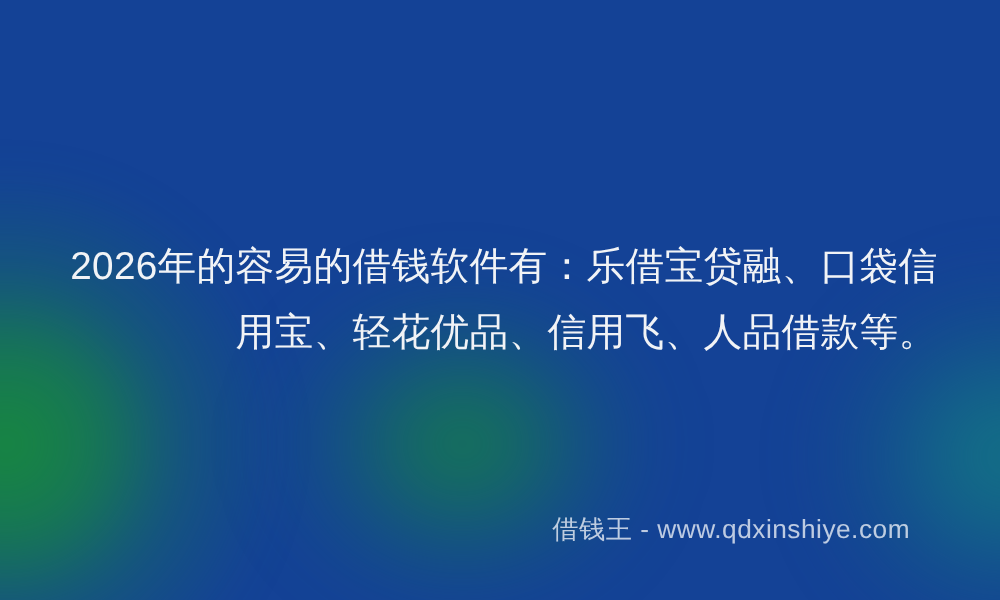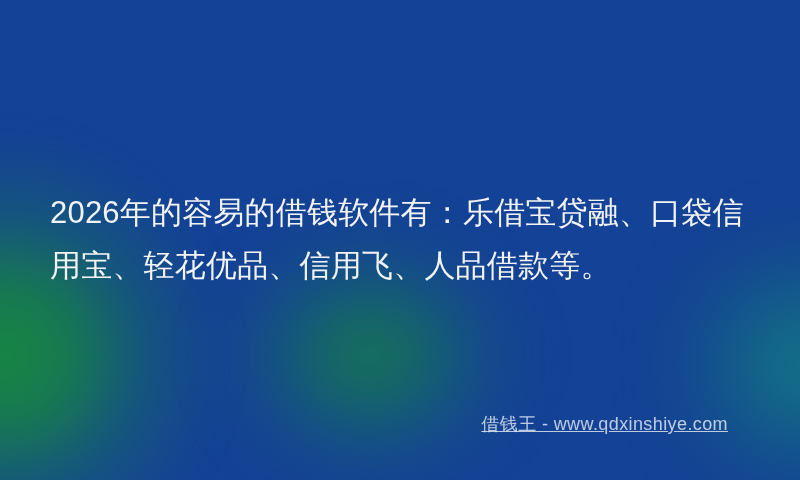--- a/index.html
+++ b/index.html
@@ -65,41 +65,40 @@
                 rgba(19,100,120,0.0) 100%);
     filter: blur(22px);
   }
 
   
   #headline {
     position: absolute;
     left: 50px;
     top: 186px;
     width: 700px;
-    text-align: left;
+    text-align: right;
     color: #f1f3f6;
     font-size: 31px;
     line-height: 53px;
     letter-spacing: 0.2px;
     white-space: pre-line;
     z-index: 3;
   }
 
   
   #watermark {
     position: absolute;
     right: 72px;
     bottom: 42px;
     color: rgba(232,238,245,0.80);
-    font-size: 18px;
+    font-size: 21px;
     line-height: 28px;
     letter-spacing: 0.4px;
     white-space: nowrap;
     z-index: 3;
-    text-decoration: underline;
   }
 </style>
 </head>
 <body>
 
 <div id="banner">
 
   <div class="glow glow-left"></div>
 
   <div class="glow glow-center"></div>

